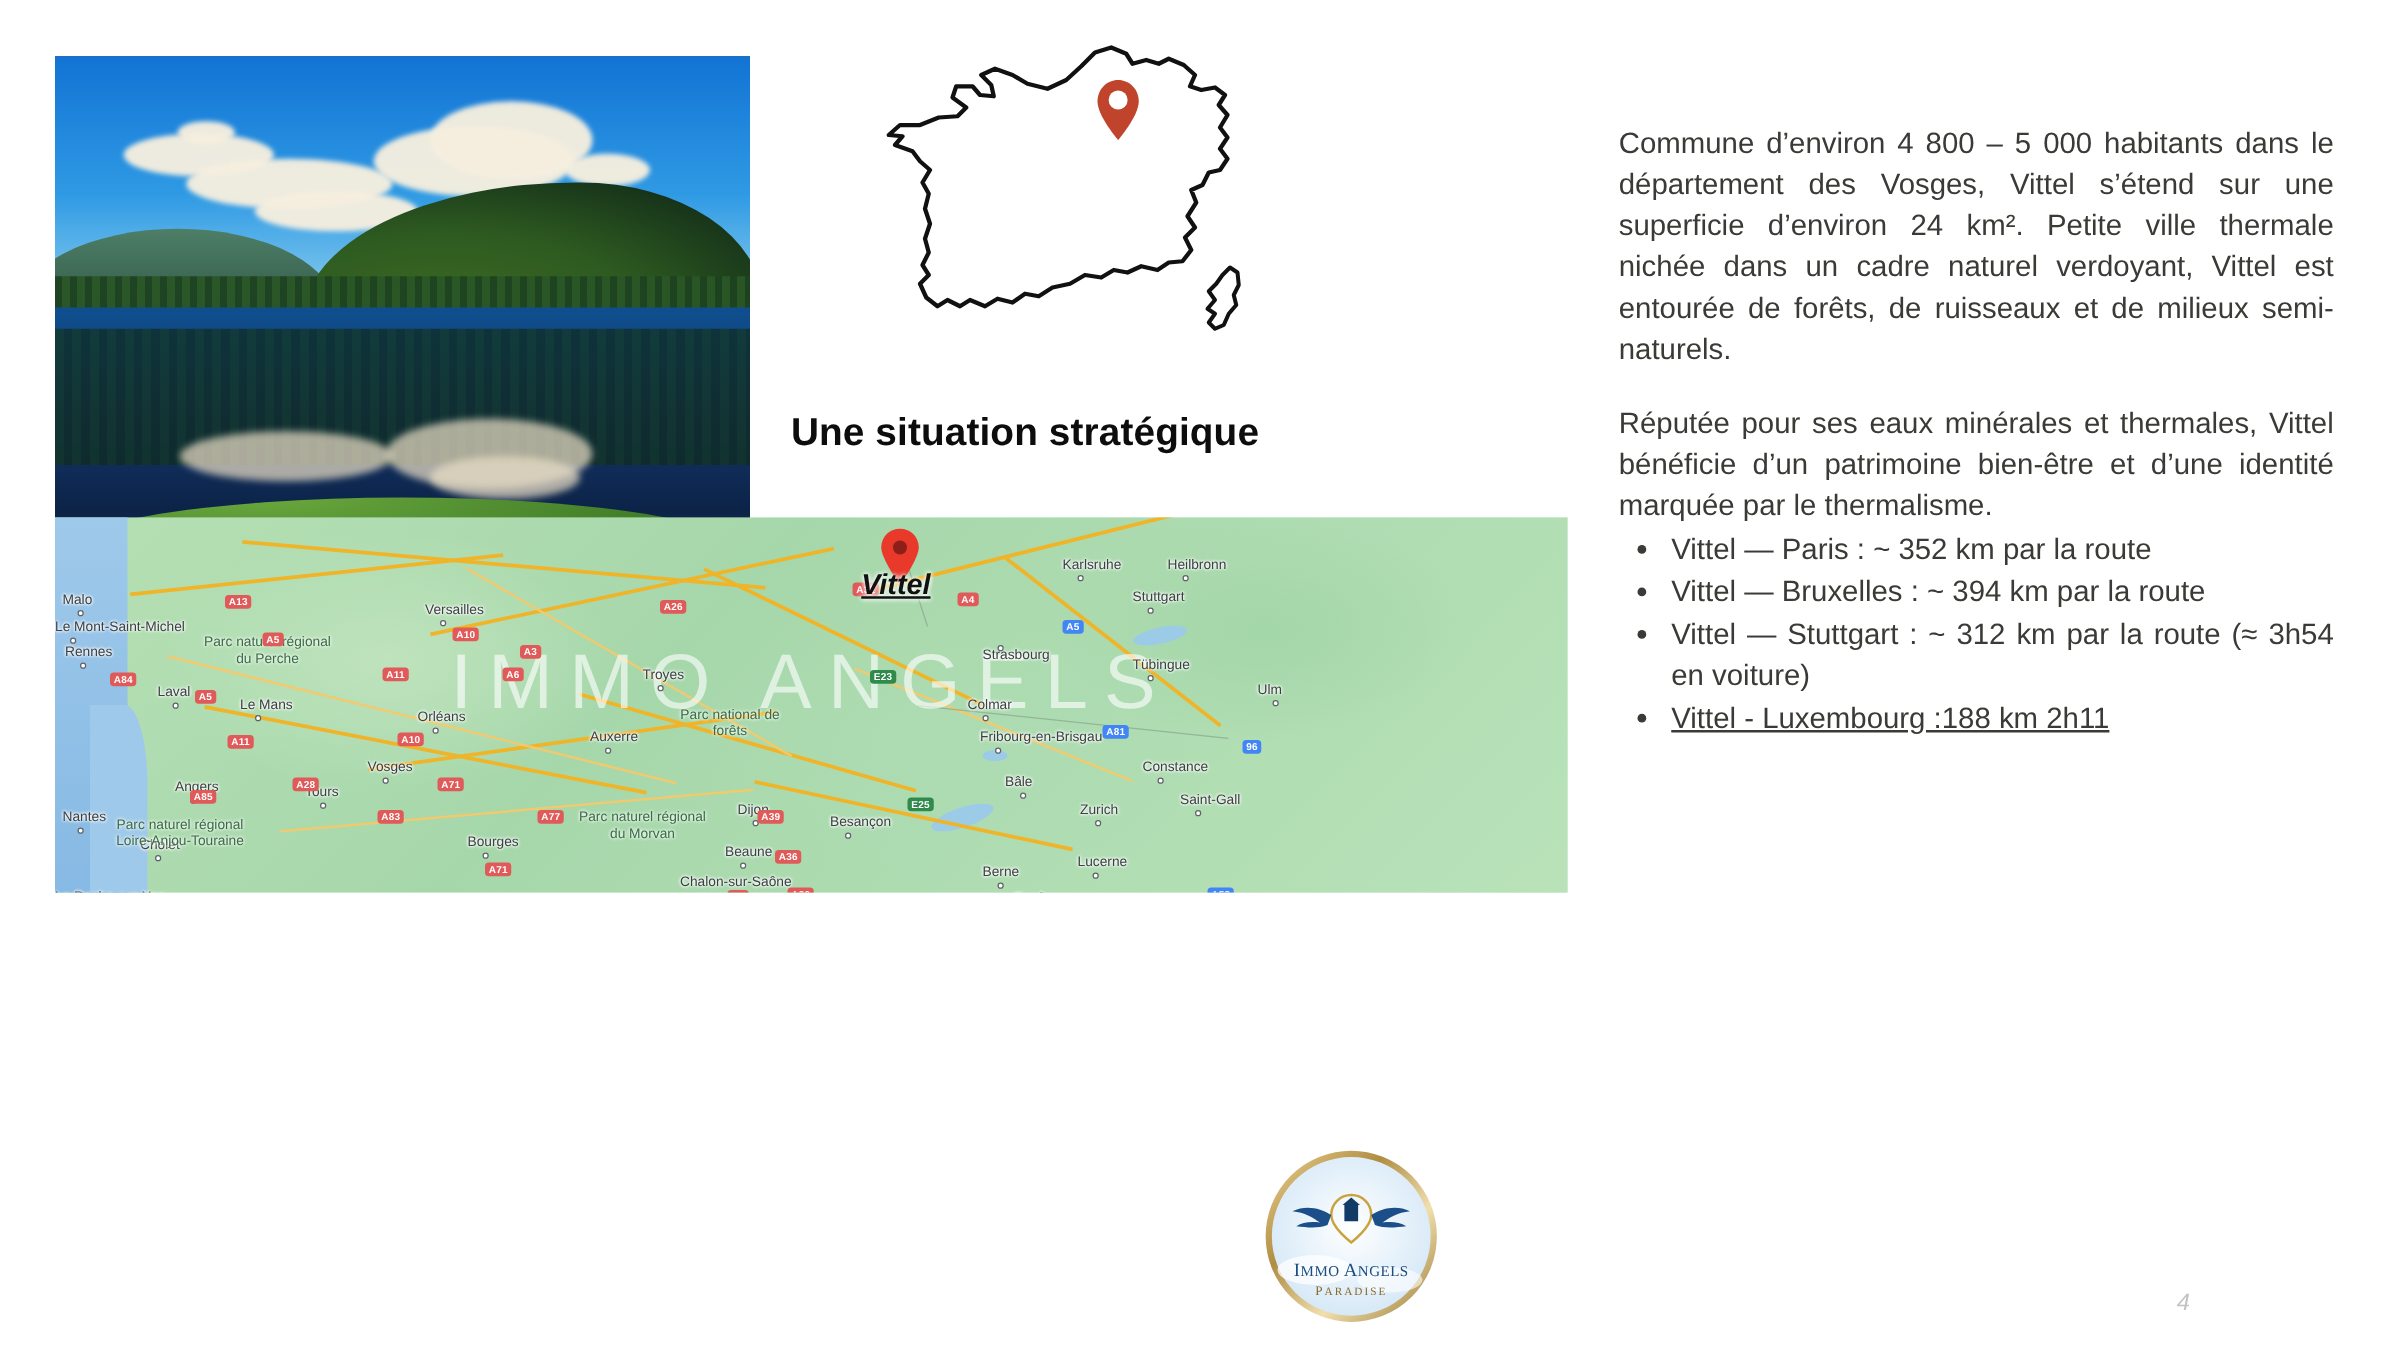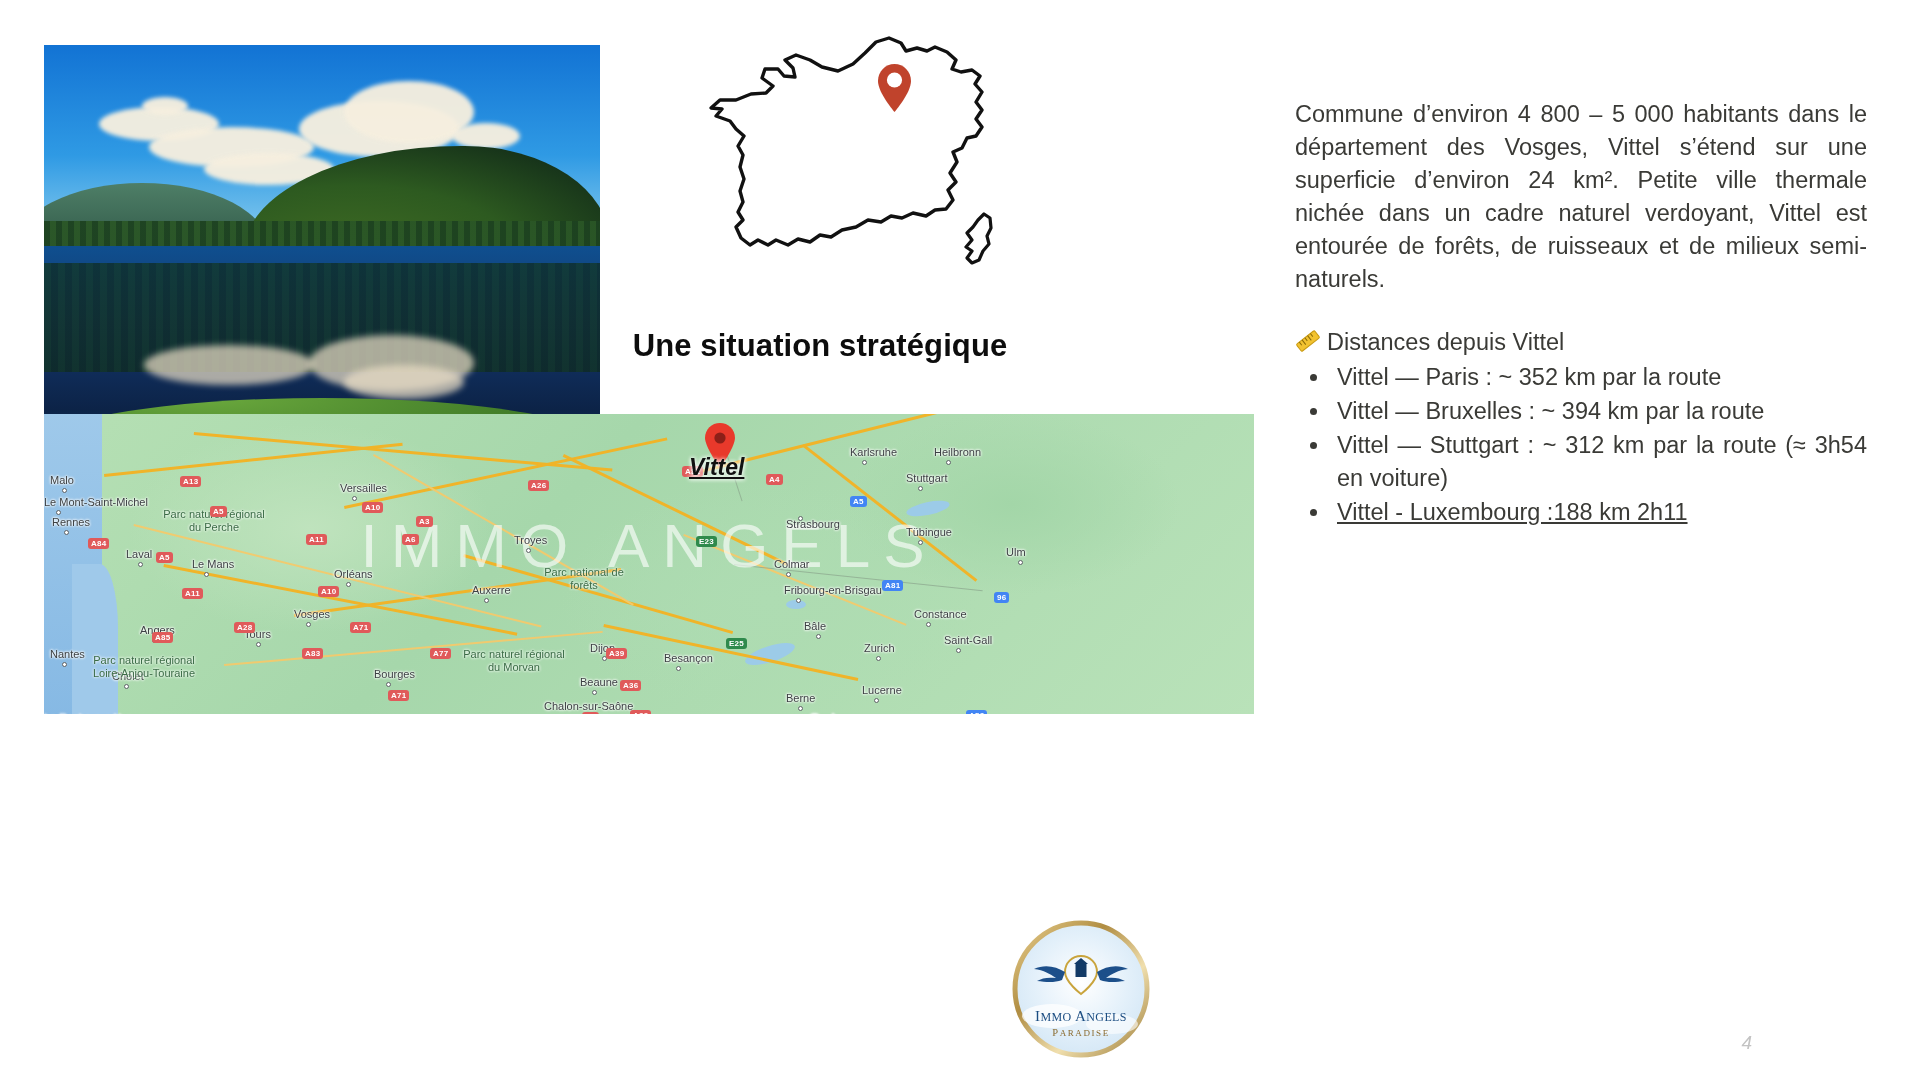--- a/index.html
+++ b/index.html
@@ -347,32 +347,22 @@
 
     <svg class="vittel-pin" viewBox="0 0 34 46">
       <path d="M17 46 C17 46 32 25 32 16 C32 7.2 25.3 1 17 1 C8.7 1 2 7.2 2 16 C2 25 17 46 17 46 Z" fill="#e8392b"></path>
       <circle cx="17" cy="16" r="5.6" fill="#8c1f18"></circle>
     </svg>
     <div class="vittel-label">Vittel</div>
   </div>
 
   <div class="rightcol">
     <p>Commune d’environ 4 800 – 5 000 habitants dans le département des Vosges, Vittel s’étend sur une superficie d’environ 24 km². Petite ville thermale nichée dans un cadre naturel verdoyant, Vittel est entourée de forêts, de ruisseaux et de milieux semi-naturels.</p>
-
-    <div class="dist-head">
-      <span class="ruler-icon">
-        <svg viewBox="0 0 26 26" width="26" height="26" aria-hidden="true">
-          <g transform="rotate(-38 13 13)">
-            <rect x="1.5" y="8.5" width="23" height="9" rx="1.4" fill="#f2c230" stroke="#c99a12" stroke-width="1"></rect>
-            <path d="M5.5 8.5 v4 M9 8.5 v6 M12.5 8.5 v4 M16 8.5 v6 M19.5 8.5 v4" stroke="#8a6a08" stroke-width="1" fill="none"></path>
-          </g>
-        </svg>
-      </span>
-      <span>Distances depuis Vittel</span>
-    </div>
+    <p class="gap">Réputée pour ses eaux minérales et thermales, Vittel bénéficie d’un patrimoine bien-être et d’une identité marquée par le thermalisme.</p>
+
 
     <ul class="dist-list" id="dist-list">
         <li><span>Vittel — Paris : ~ 352 km par la route</span></li>
         <li><span>Vittel — Bruxelles : ~ 394 km par la route</span></li>
         <li><span>Vittel — Stuttgart : ~ 312 km par la route (≈ 3h54 en voiture)</span></li>
         <li class="underlined"><span>Vittel - Luxembourg :188 km 2h11</span></li>
       </ul>
   </div>
 
 

